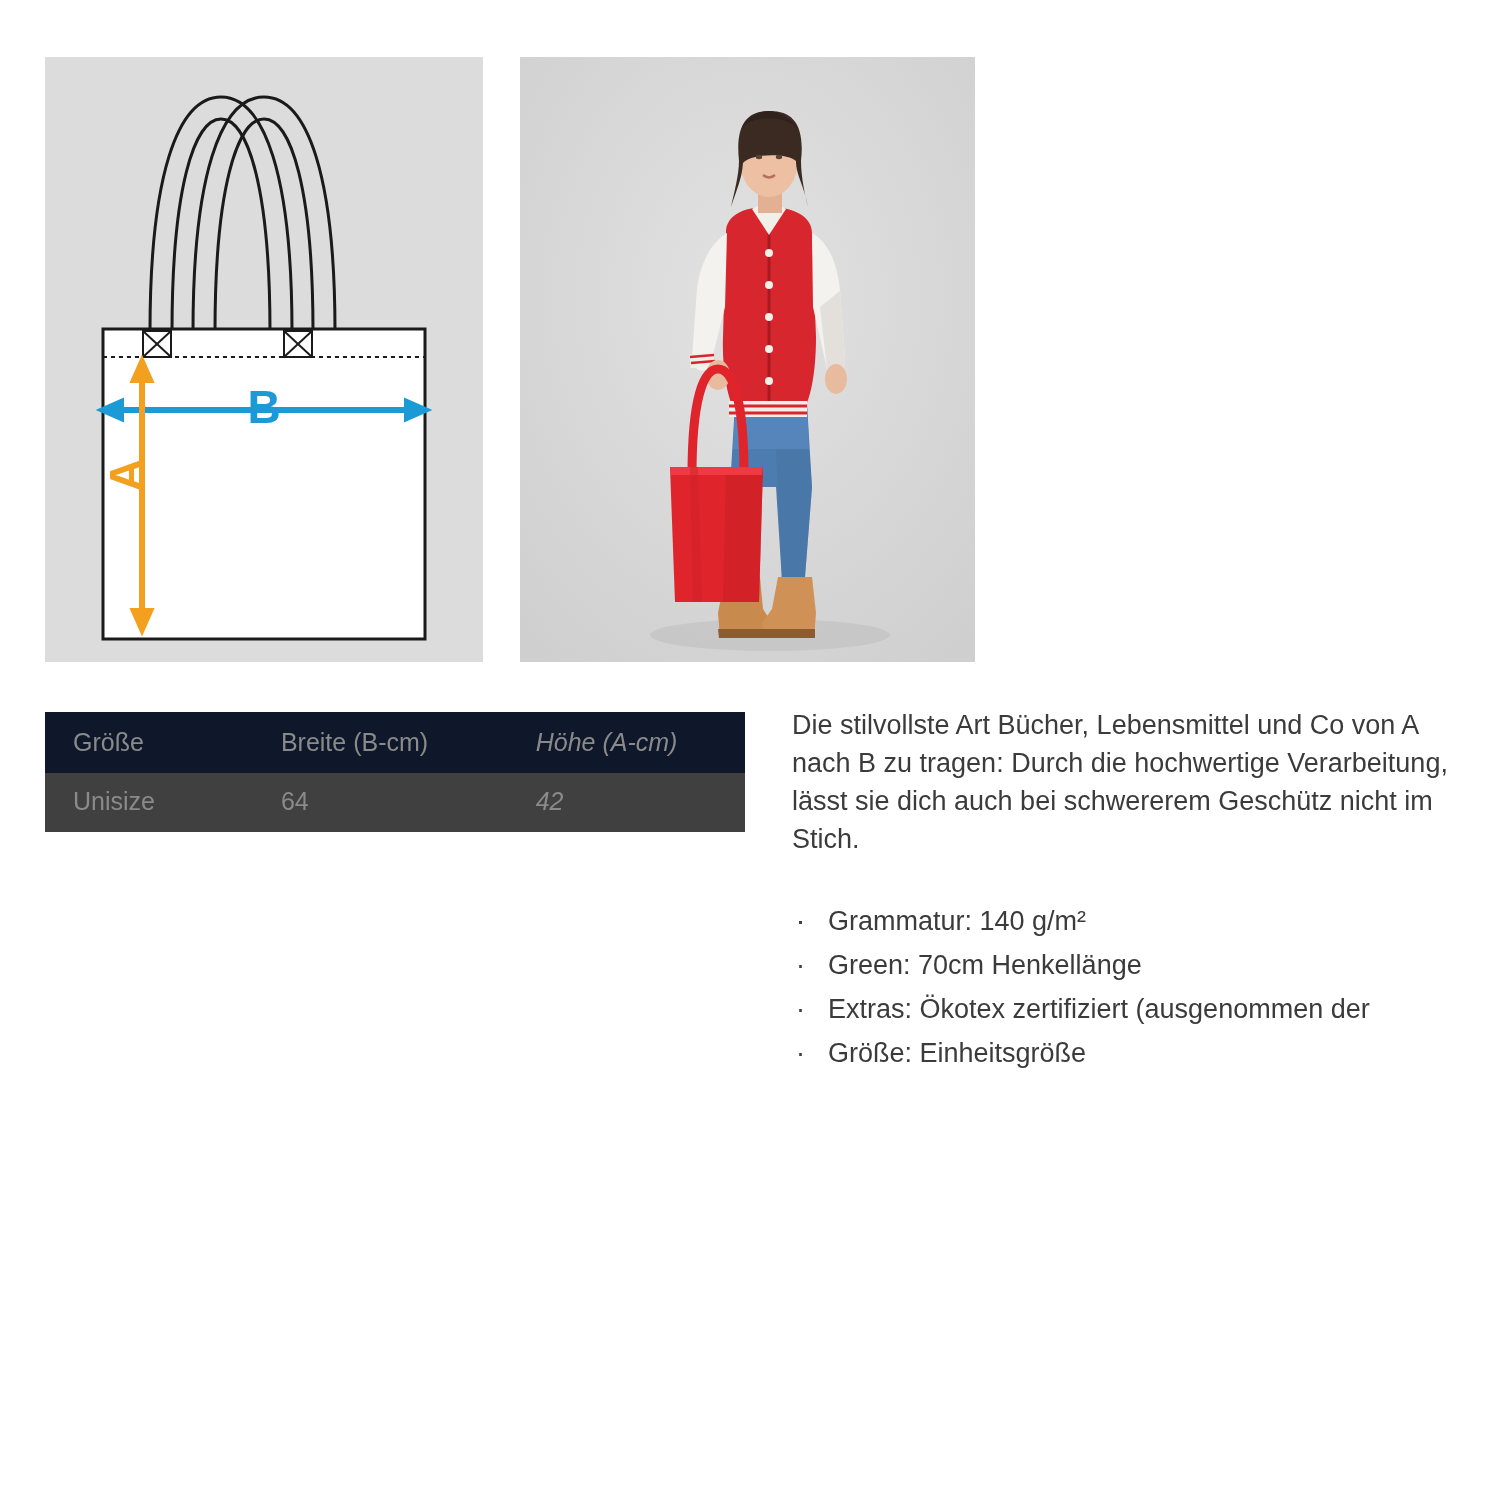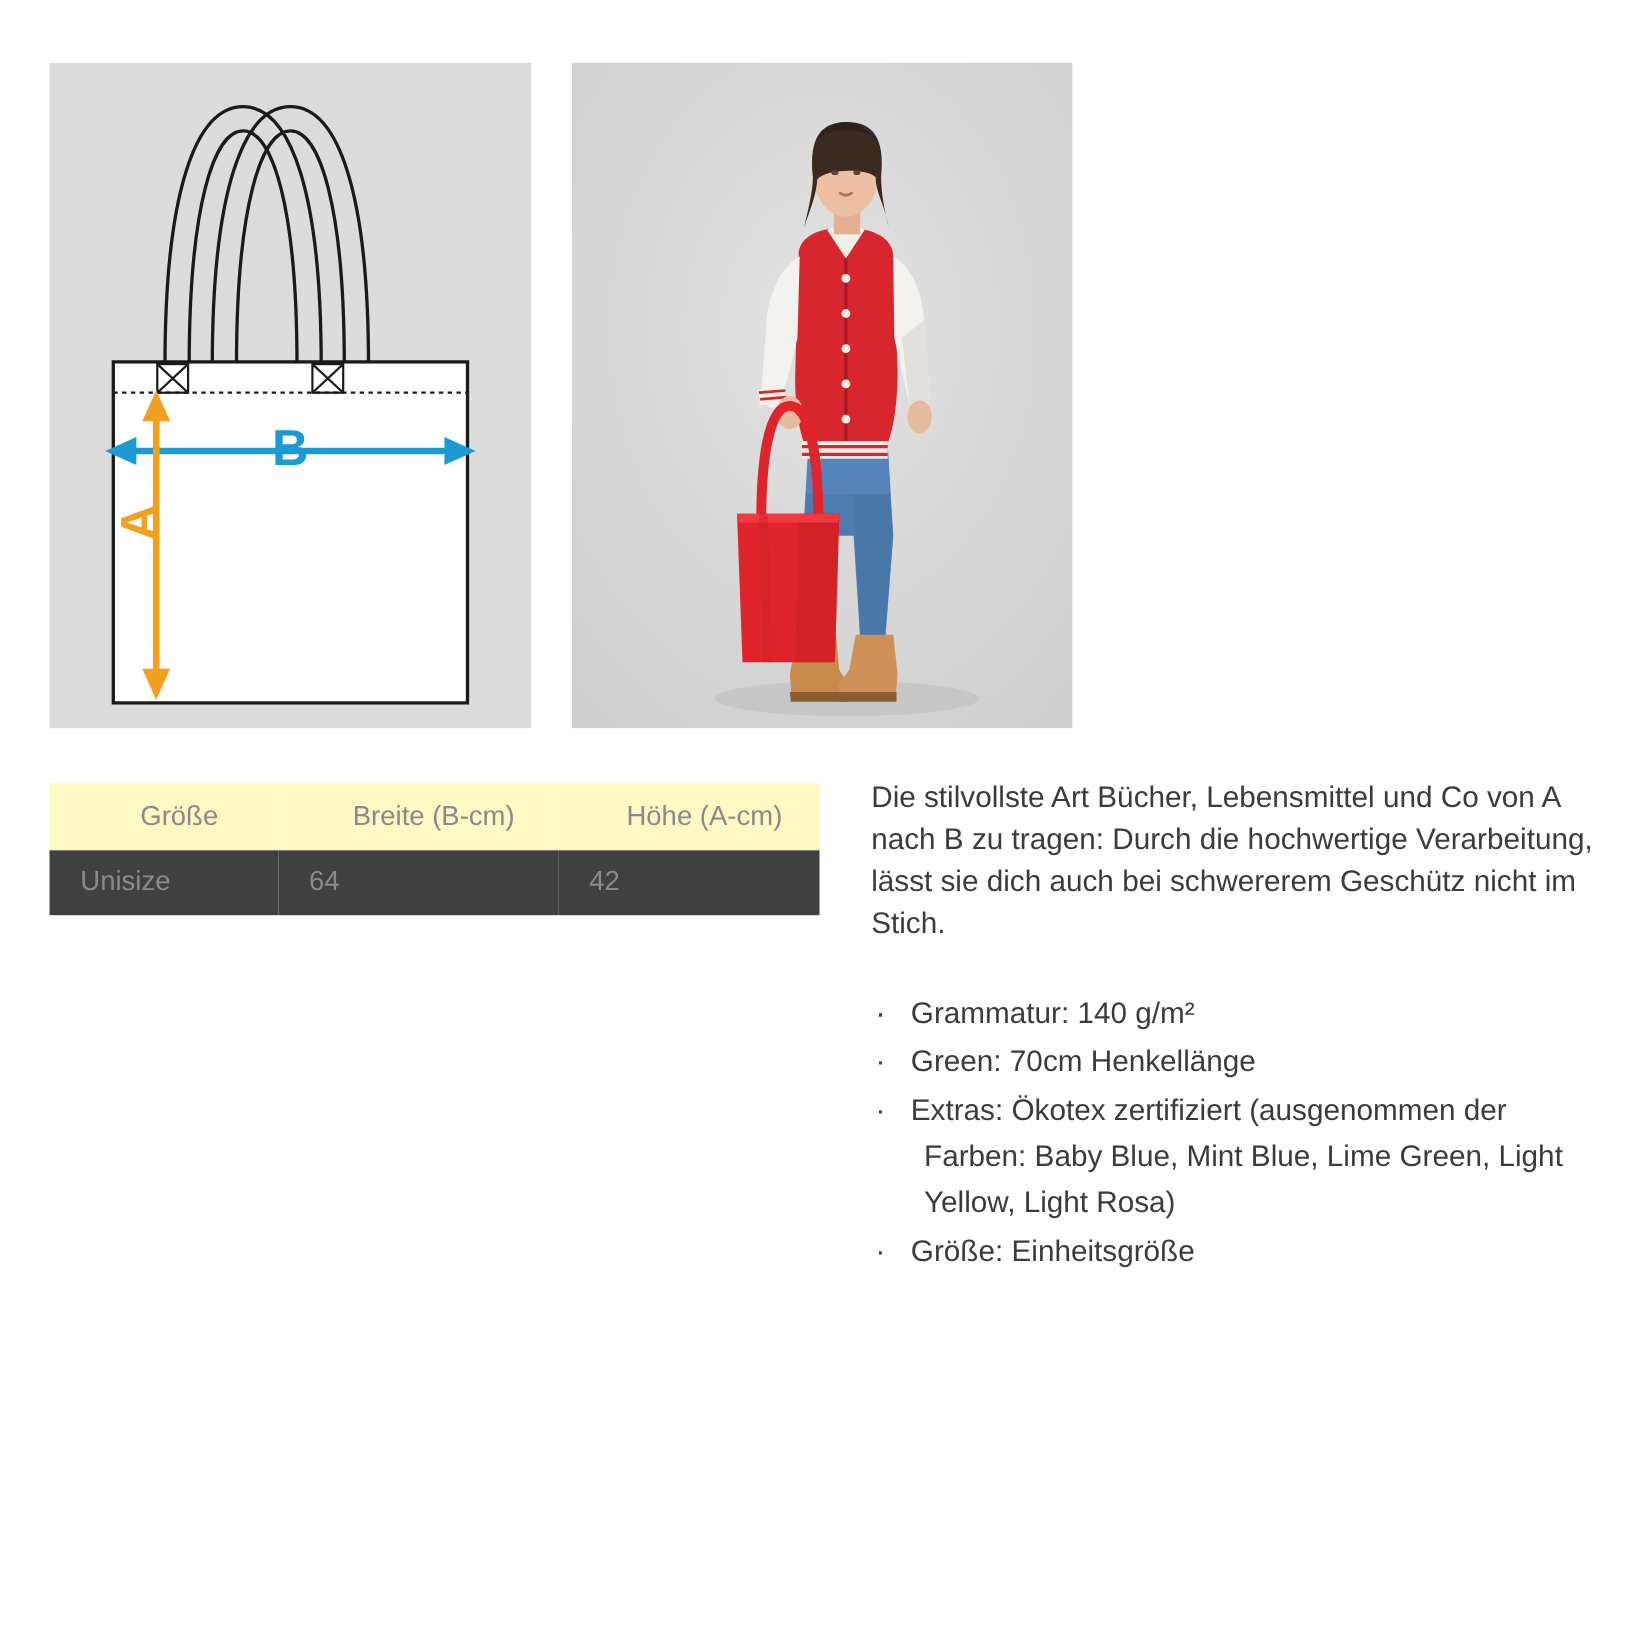--- a/index.html
+++ b/index.html
@@ -50,35 +50,35 @@
   .size-table {
     position: absolute;
     left: 45px;
     top: 712px;
     width: 700px;
     border-collapse: collapse;
     font-size: 25px;
     color: #8a8a8a;
   }
   .size-table th {
-    text-align: center;
+    text-align: left;
     font-weight: normal;
-    background: #fef9c3;
+    background: #0f172a;
     padding: 16px 0 16px 28px;
     color: #8a8a8a;
   }
   .size-table td {
     text-align: left;
     background: #404040;
     padding: 14px 0 16px 28px;
     color: #8a8a8a;
   }
   .size-table th:nth-child(1), .size-table td:nth-child(1) { width: 200px; }
   .size-table th:nth-child(2), .size-table td:nth-child(2) { width: 260px; }
-  .size-table th:nth-child(3), .size-table td:nth-child(3) { width: 240px; }
+  .size-table th:nth-child(3), .size-table td:nth-child(3) { width: 240px; font-style: italic; }
 
   
   .description {
     position: absolute;
     left: 780px;
     top: 706px;
     width: 690px;
     margin-left: 12px;
   }
   .description p {
@@ -266,20 +266,19 @@
       <span class="bullet">·</span>
       <span>Grammatur: 140 g/m²</span>
     </li>
     <li>
       <span class="bullet">·</span>
       <span>Green: 70cm Henkellänge</span>
     </li>
     <li>
       <span class="bullet">·</span>
       <span>Extras: Ökotex zertifiziert (ausgenommen der</span>
-      <span class="cont">Farben: Baby Blue, Mint Blue, Lime Green, Light Yellow, Light Rosa)</span>
     </li>
     <li>
       <span class="bullet">·</span>
       <span>Größe:   Einheitsgröße</span>
     </li>
   </ul>
 </div>
 
 </body></html>

